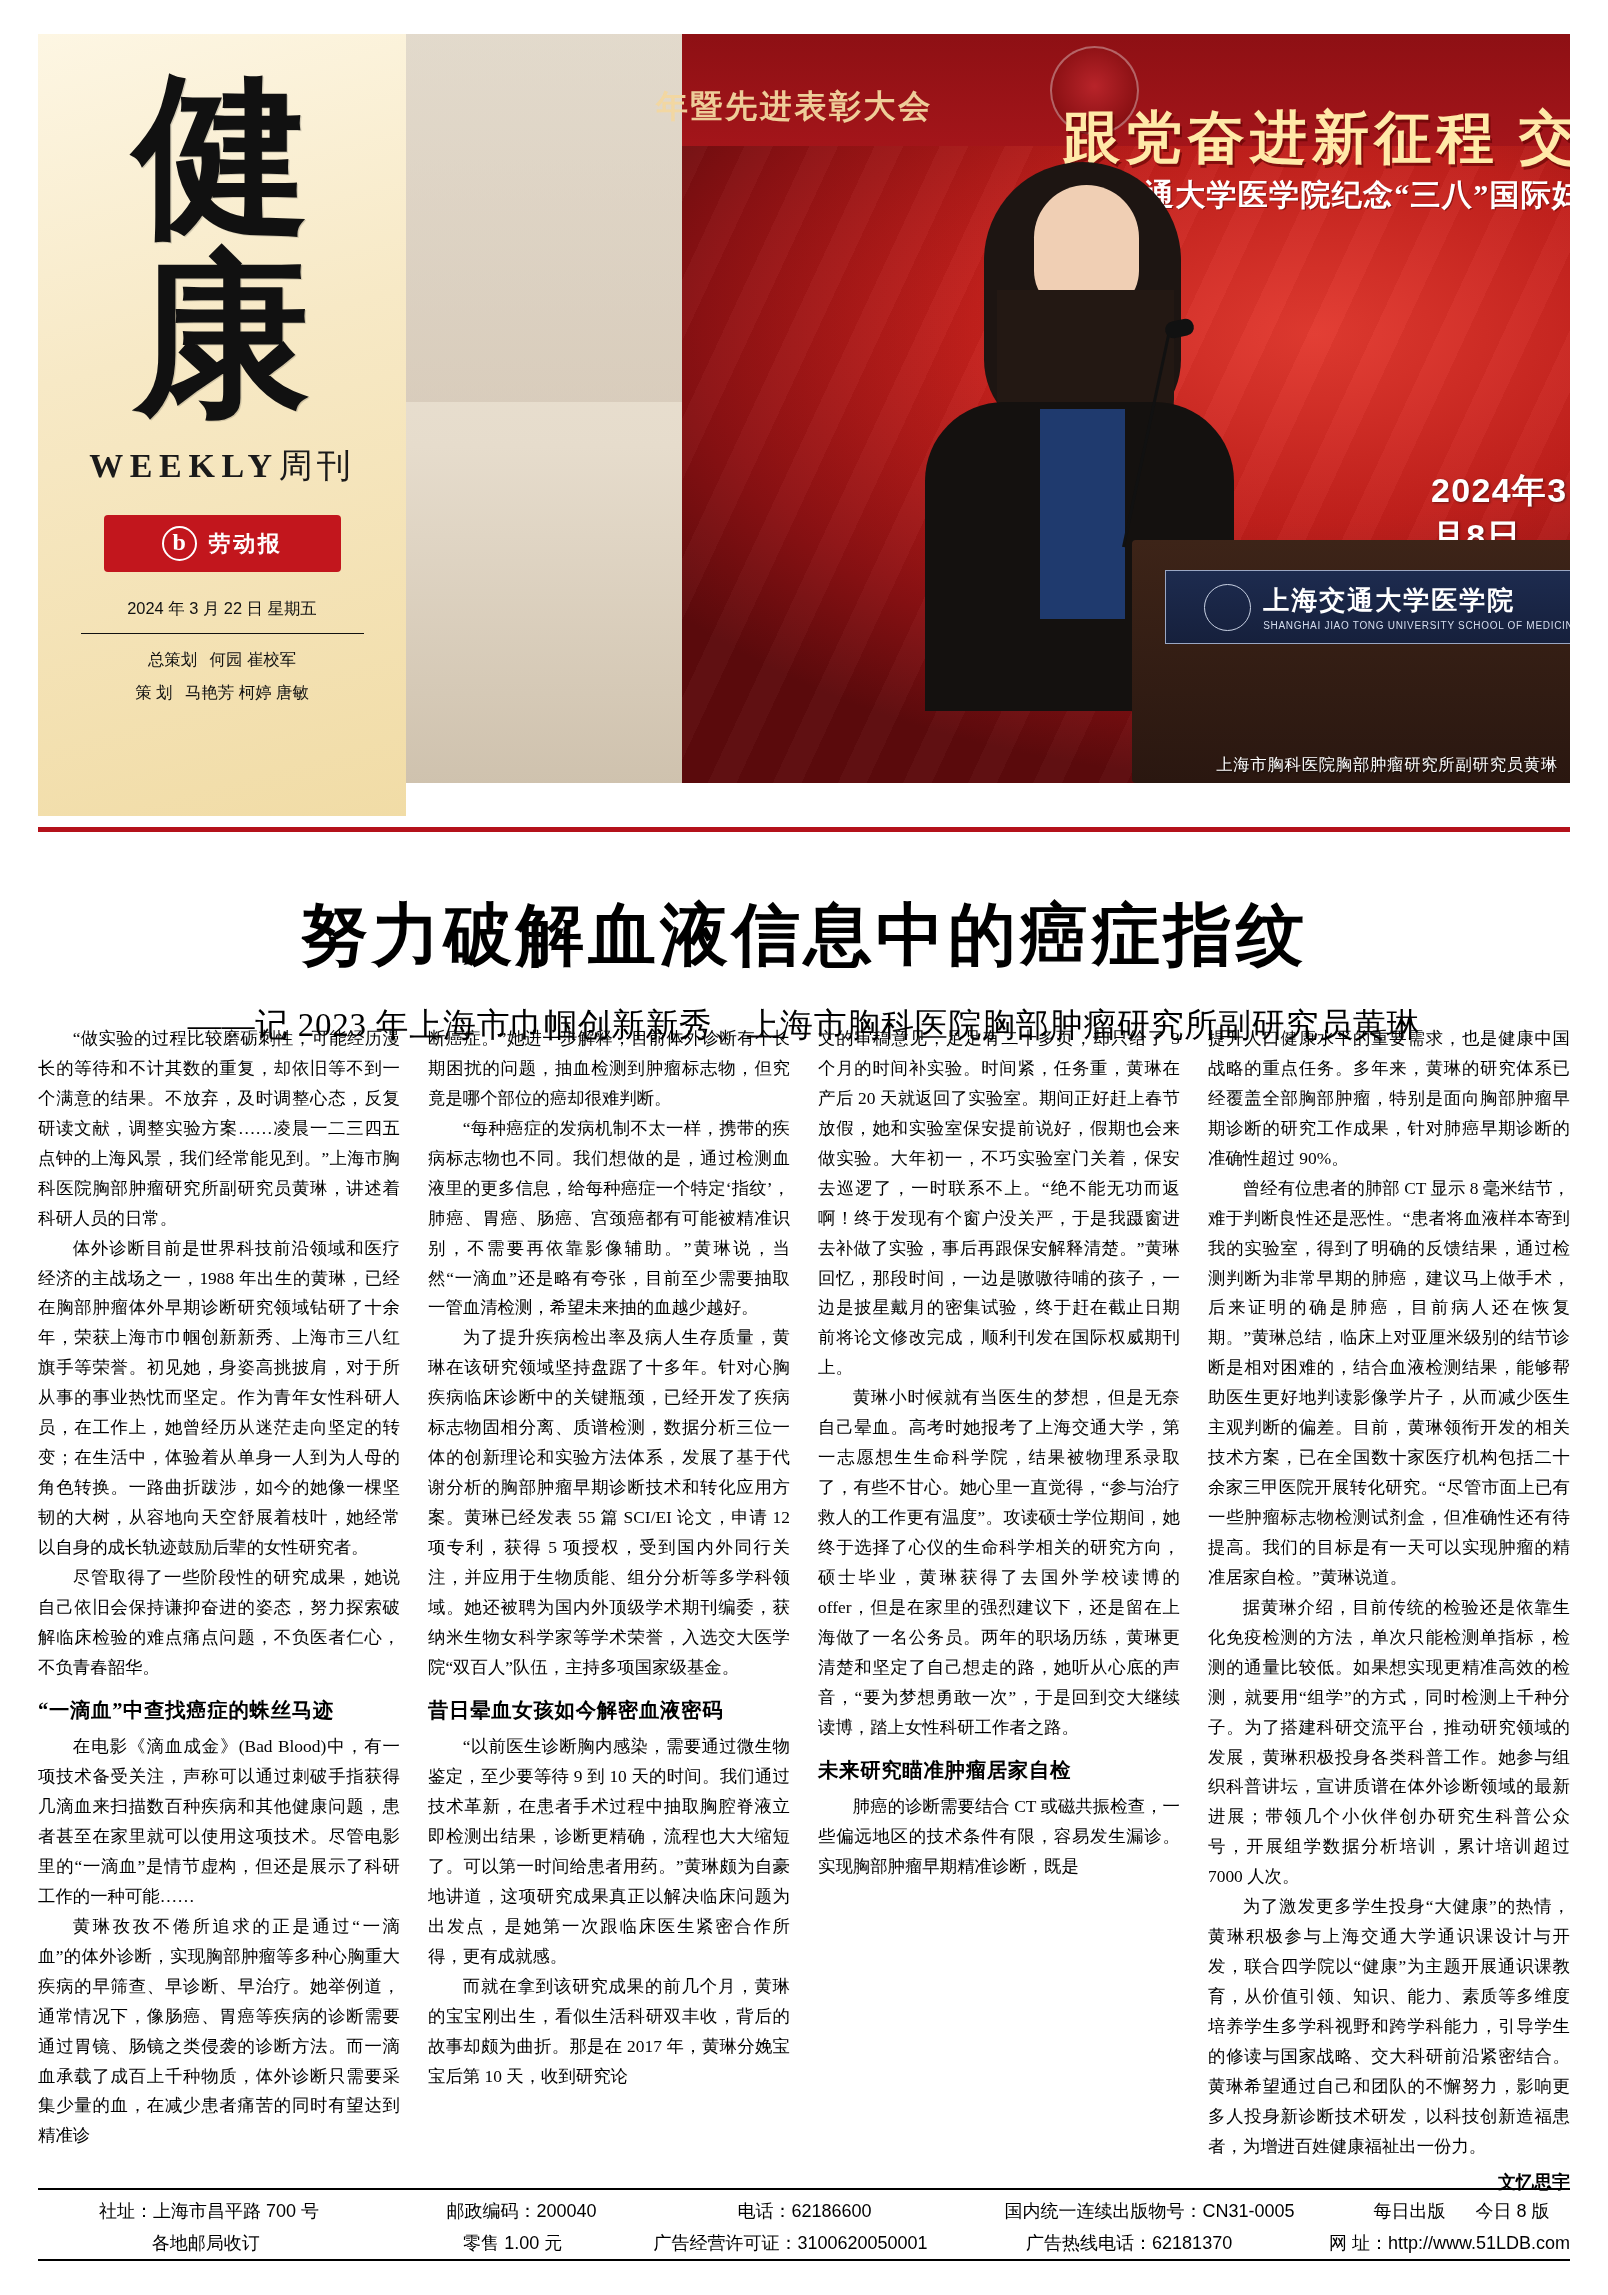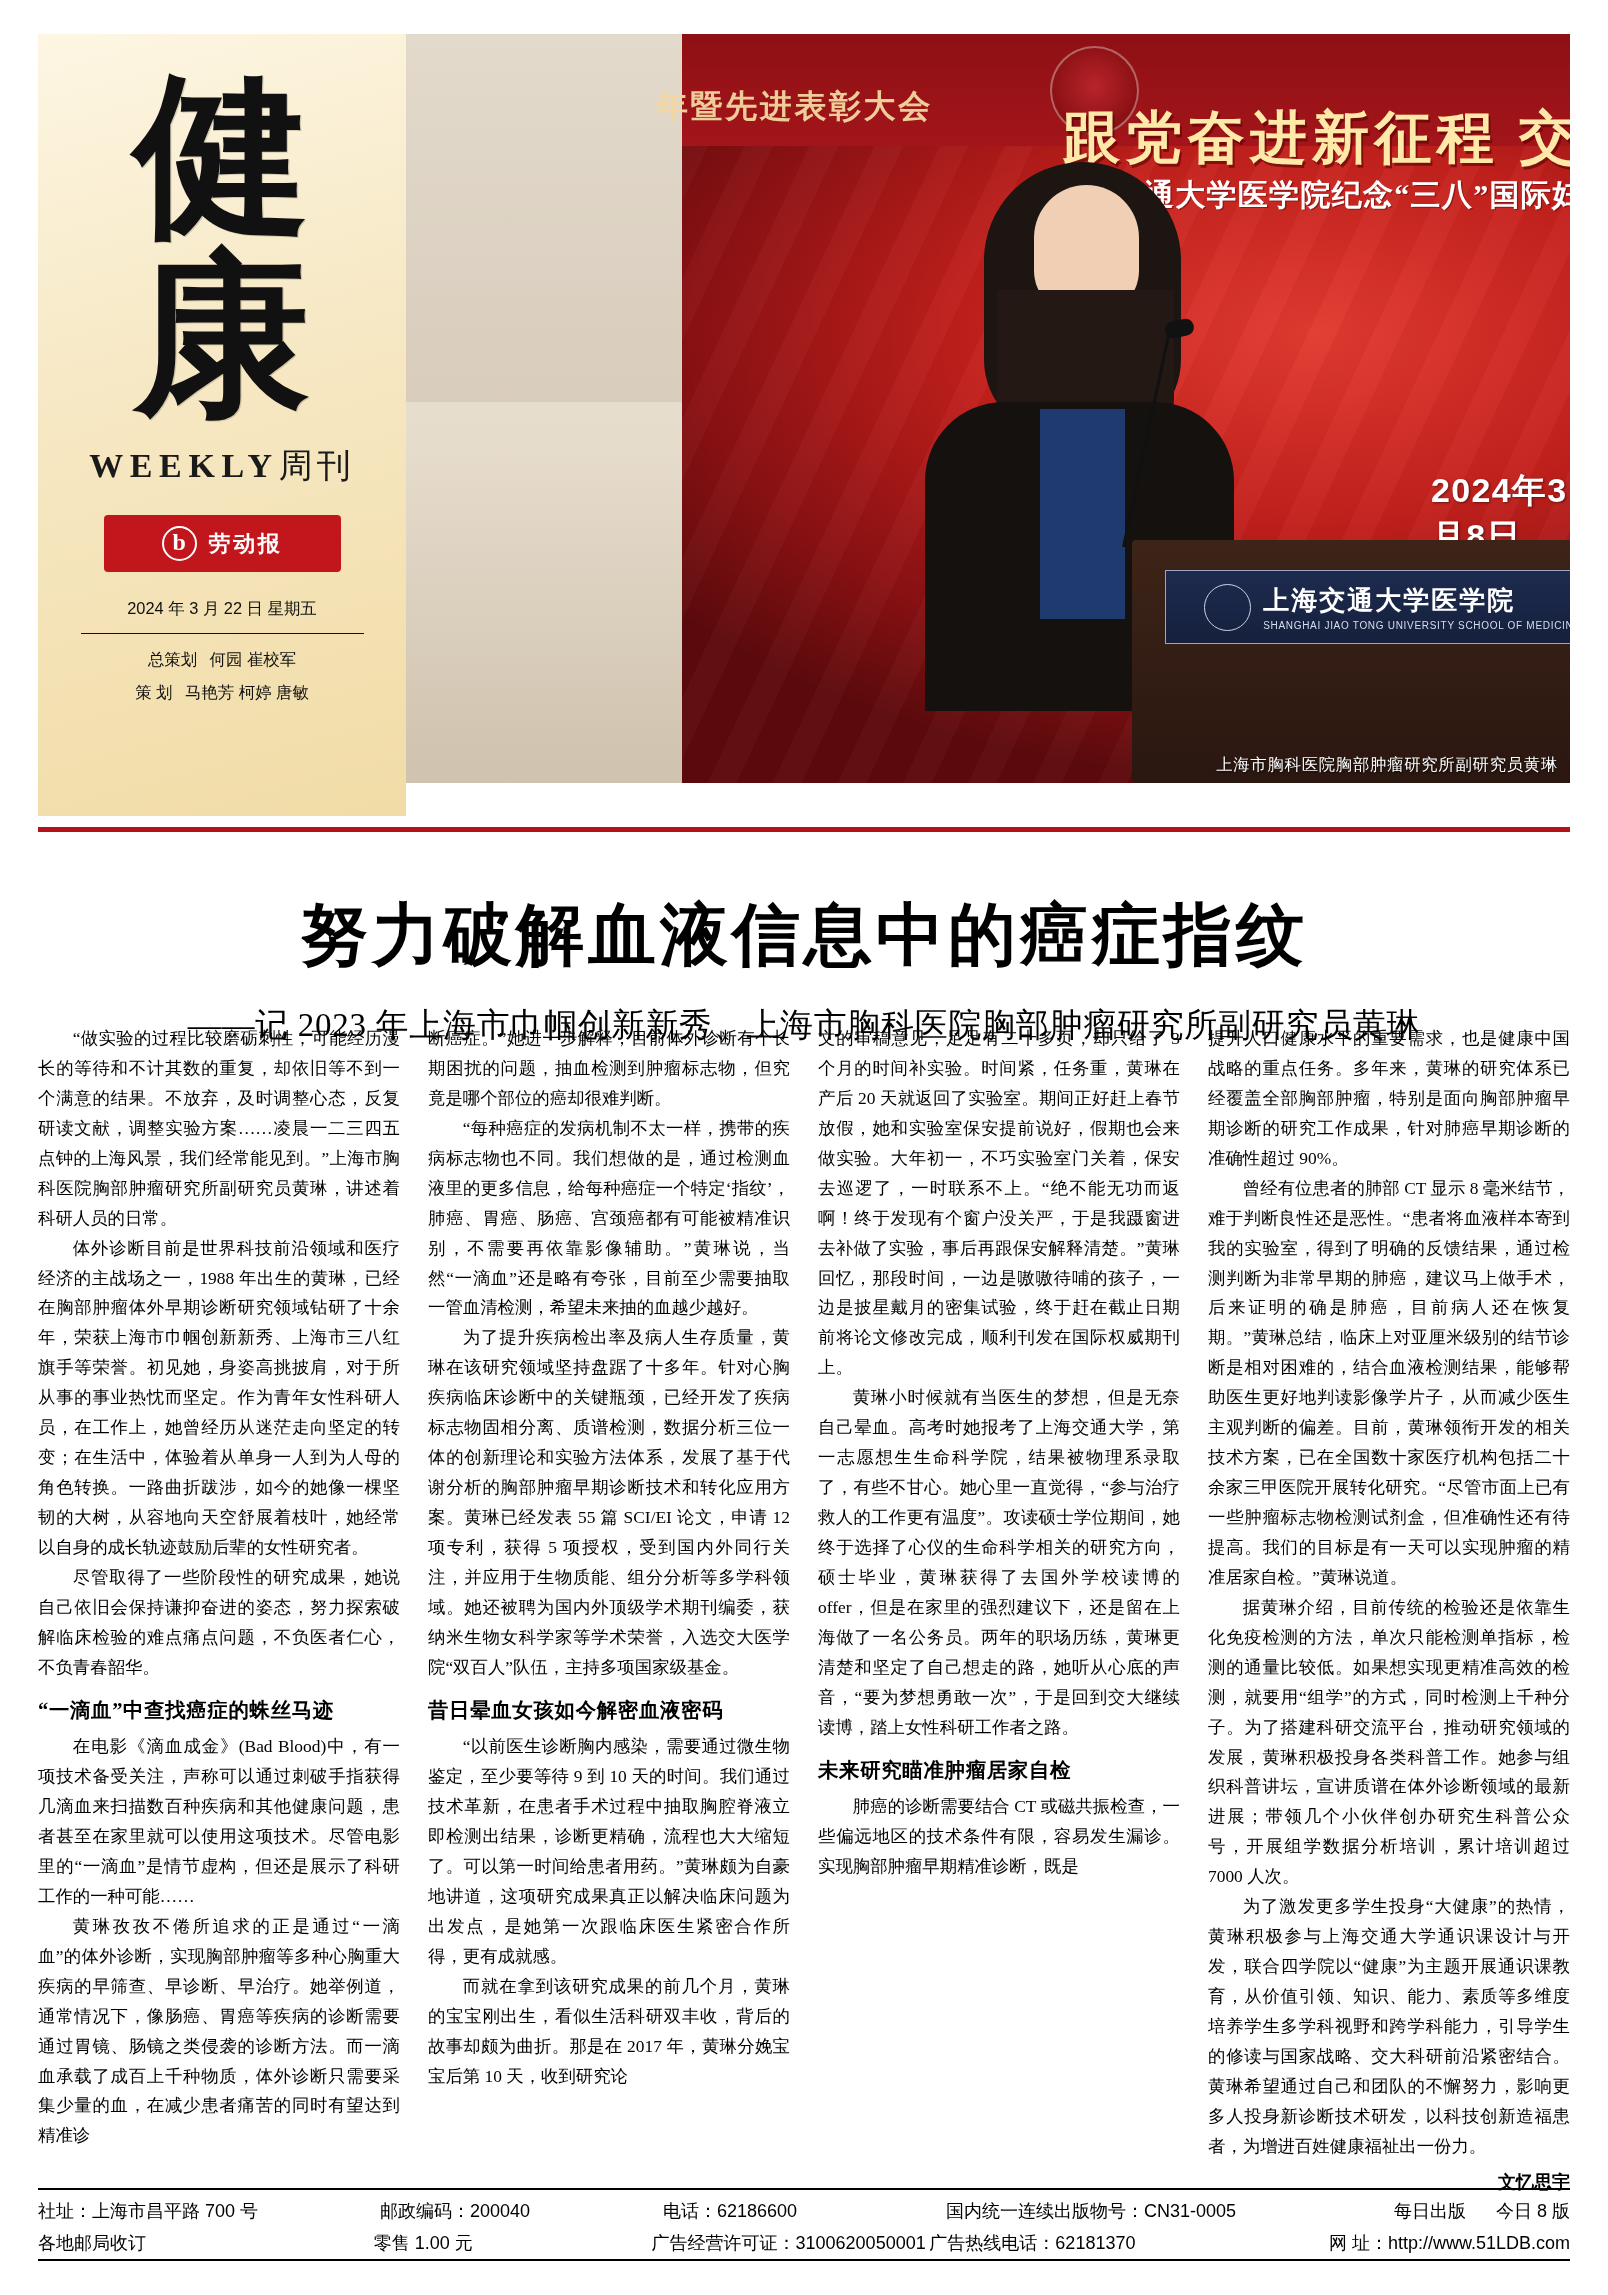--- a/index.html
+++ b/index.html
@@ -333,21 +333,21 @@
     position:absolute; left:38px; top:2195px; width:1532px;
     font-family:"Liberation Sans", sans-serif;
     font-size:18px;
     color:#000;
   }
   .footer .frow{
     display:flex;
     align-items:center;
     height:32px;
   }
-  .footer .fcell{ white-space:nowrap; }
+  .footer .fcell{ white-space:nowrap;text-align:center; }
   .f1 { width: 342px; }
   .f2 { width: 283px; }
   .f3 { width: 283px; }
   .f4 { width: 407px; }
   .f5 { flex:1; text-align:right; }
   .footer-rule-bottom{
     position:absolute; left:38px; top:2259px; width:1532px; height:2px; background:#000;
   }
 </style>
 </head>

